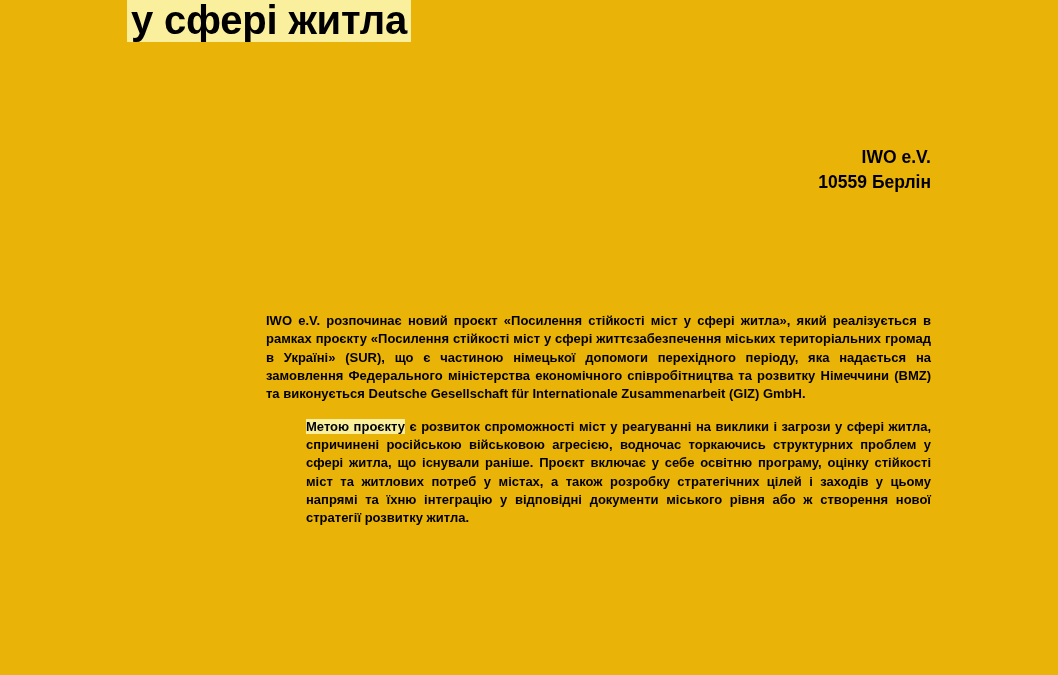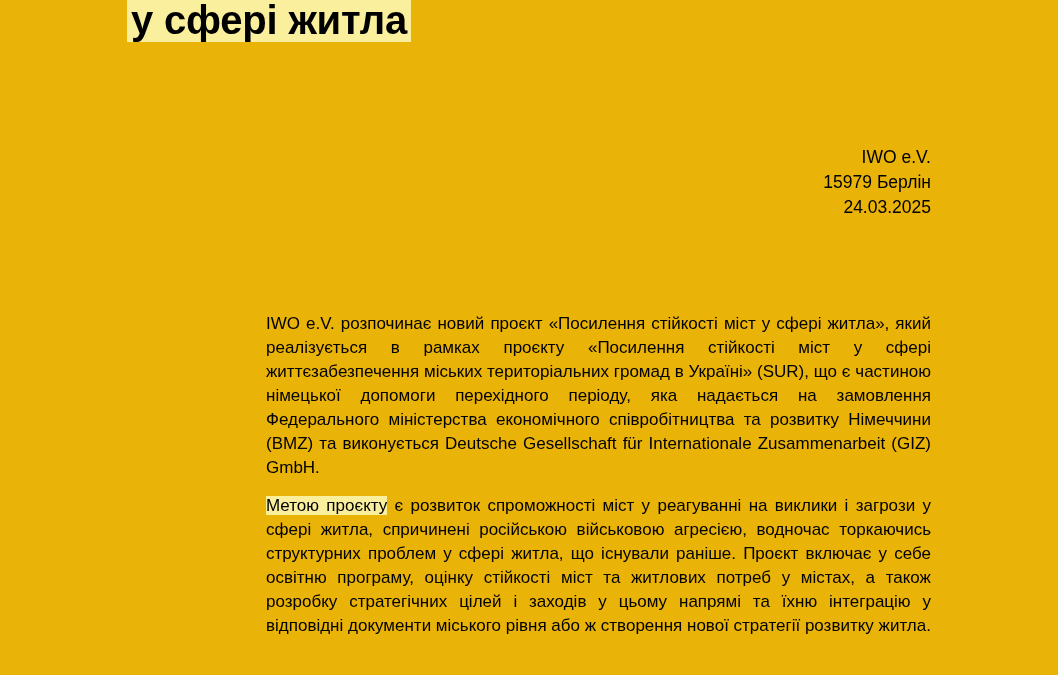--- a/index.html
+++ b/index.html
@@ -41,61 +41,62 @@
   }
 
   
   .sender {
     position: absolute;
     right: 127px;
     top: 145px;
     width: 700px;
     text-align: right;
     font-size: 17.5px;
-    font-weight: normal;
+    font-weight: bold;
     line-height: 1.42;
   }
   .sender div {
     white-space: nowrap;
   }
 
   
   .body-area {
     position: absolute;
     left: 266px;
     top: 312px;
     width: 665px;
   }
   p.para {
     margin: 0 0 0 0;
-    font-size: 17px;
+    font-size: 13px;
     line-height: 1.41;
     text-align: justify;
     text-justify: inter-word;
+    font-weight: bold;
   }
   p.para + p.para {
     margin-top: 14px;
+    margin-left: 40px;
   }
   .hl {
     background: #faef9c;
   }
 </style>
 </head>
 <body>
 
 <div class="page">
 
   <div class="title-wrap">
     <span class="doc-title">у сфері житла</span>
   </div>
 
   <div class="sender">
     <div>IWO e.V.</div>
-    <div>15979 Берлін</div>
-    <div>24.03.2025</div>
+    <div>10559 Берлін</div>
   </div>
 
   <div class="body-area">
 
     <p class="para">
       <span>IWO e.V. розпочинає новий проєкт «Посилення стійкості міст у сфері житла», який реалізується в рамках проєкту «Посилення стійкості міст у сфері життєзабезпечення міських територіальних громад в Україні» (SUR), що є частиною німецької допомоги перехідного періоду, яка надається на замовлення Федерального міністерства економічного співробітництва та розвитку Німеччини (BMZ) та виконується Deutsche Gesellschaft für Internationale Zusammenarbeit (GIZ) GmbH.</span>
     </p>
 
     <p class="para">
       <span class="hl">Метою проєкту</span><span> є розвиток спроможності міст у реагуванні на виклики і загрози у сфері житла, спричинені російською військовою агресією, водночас торкаючись структурних проблем у сфері житла, що існували раніше. Проєкт включає у себе освітню програму, оцінку стійкості міст та житлових потреб у містах, а також розробку стратегічних цілей і заходів у цьому напрямі та їхню інтеграцію у відповідні документи міського рівня або ж створення нової стратегії розвитку житла.</span>

